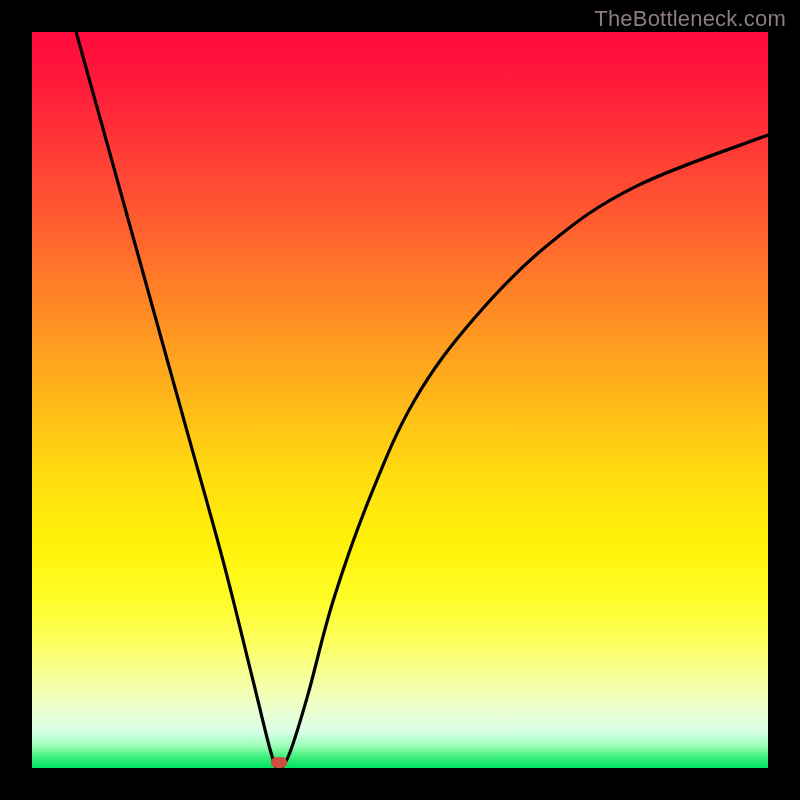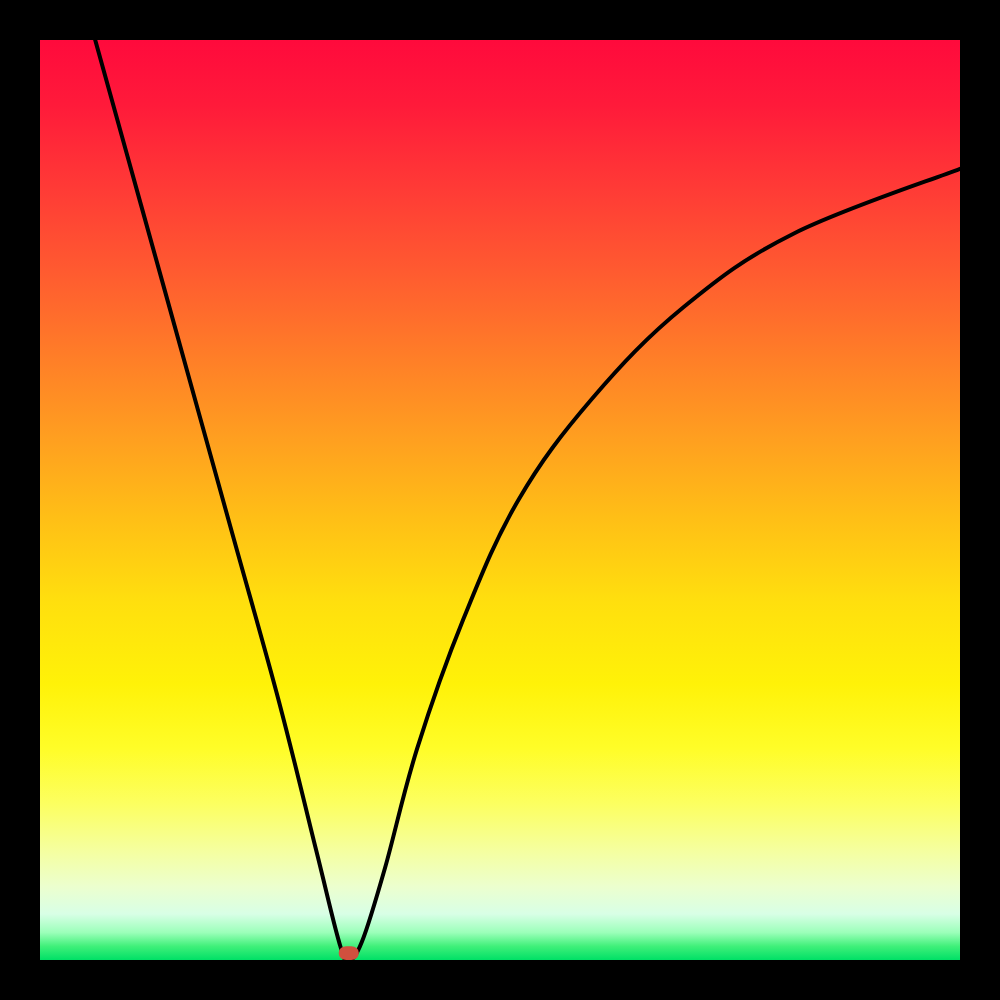--- a/index.html
+++ b/index.html
@@ -79,13 +79,14 @@
 <body>
 
 <div class="frame">
   <div class="plot">
     <div class="gradient"></div>
     <svg class="curve" viewBox="0 0 736 736" preserveAspectRatio="none">
       <path id="curve-path" fill="none" stroke="#000" stroke-width="3.2" stroke-linecap="round" stroke-linejoin="round" d="M 44.16 0.00 C 50.78 23.85, 67.71 84.79, 80.96 132.48 C 94.21 180.17, 104.51 217.27, 117.76 264.96 C 131.01 312.65, 141.31 349.75, 154.56 397.44 C 167.81 445.13, 179.44 484.88, 191.36 529.92 C 203.28 574.96, 212.19 613.24, 220.80 647.68 C 229.41 682.12, 234.56 705.38, 239.20 721.28 C 243.84 737.18, 243.25 736.00, 246.56 736.00 C 249.87 736.00, 252.30 734.53, 257.60 721.28 C 262.90 708.03, 268.05 690.22, 276.00 662.40 C 283.95 634.58, 290.50 602.49, 301.76 566.72 C 313.02 530.95, 323.99 499.45, 338.56 463.68 C 353.13 427.91, 364.17 399.80, 382.72 368.00 C 401.27 336.20, 417.75 314.86, 441.60 287.04 C 465.45 259.22, 486.05 237.29, 515.20 213.44 C 544.35 189.59, 563.78 174.43, 603.52 154.56 C 643.26 134.69, 712.15 112.31, 736.00 103.04"></path>
     </svg>
     <div id="marker" class="marker" style="left: 238.56px; top: 725.112px;"></div>
   </div>
+  <div class="watermark">TheBottleneck.com</div>
 </div>
 
 </body></html>

